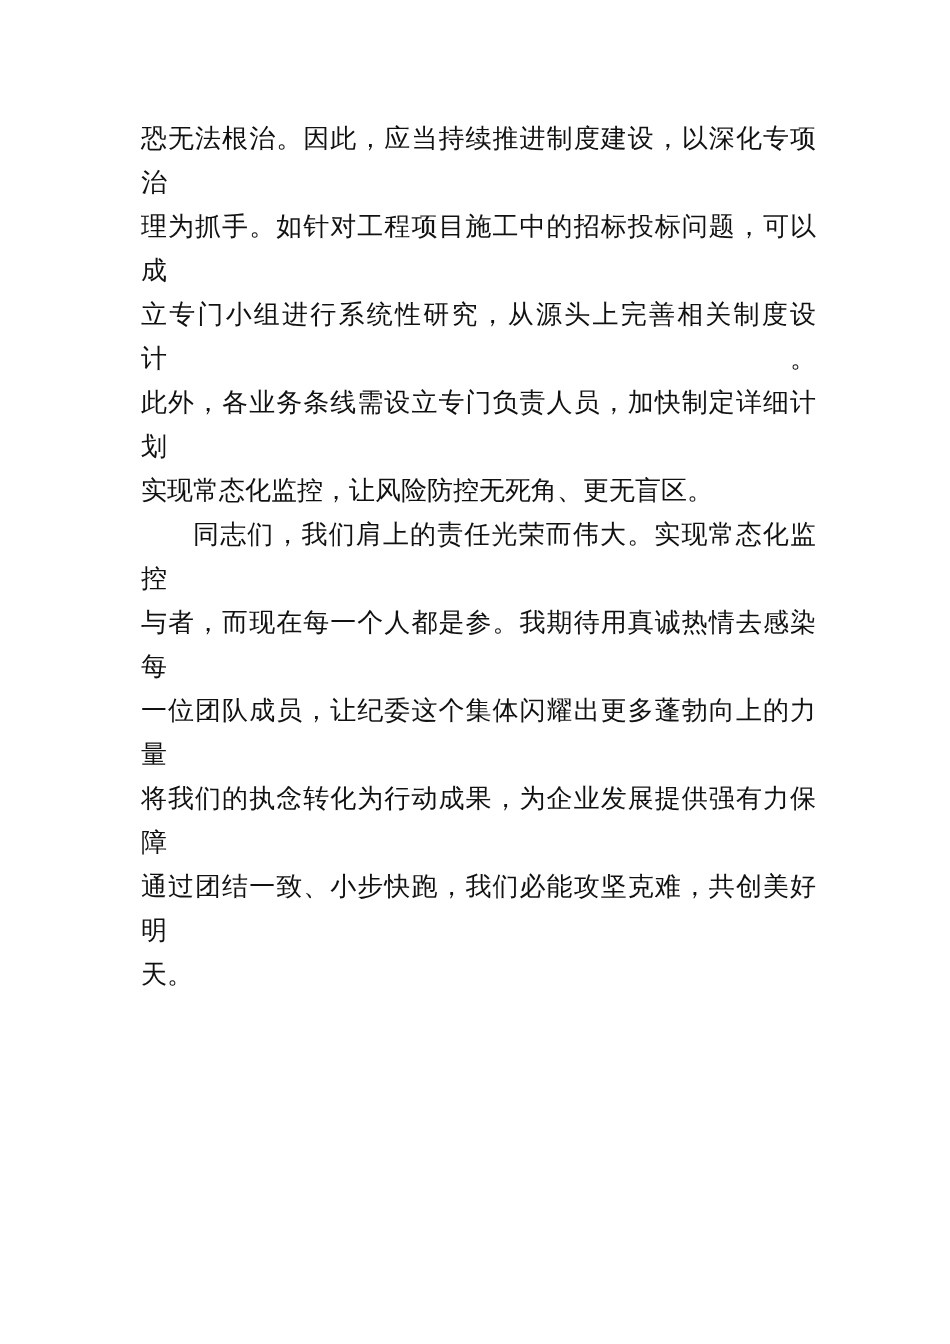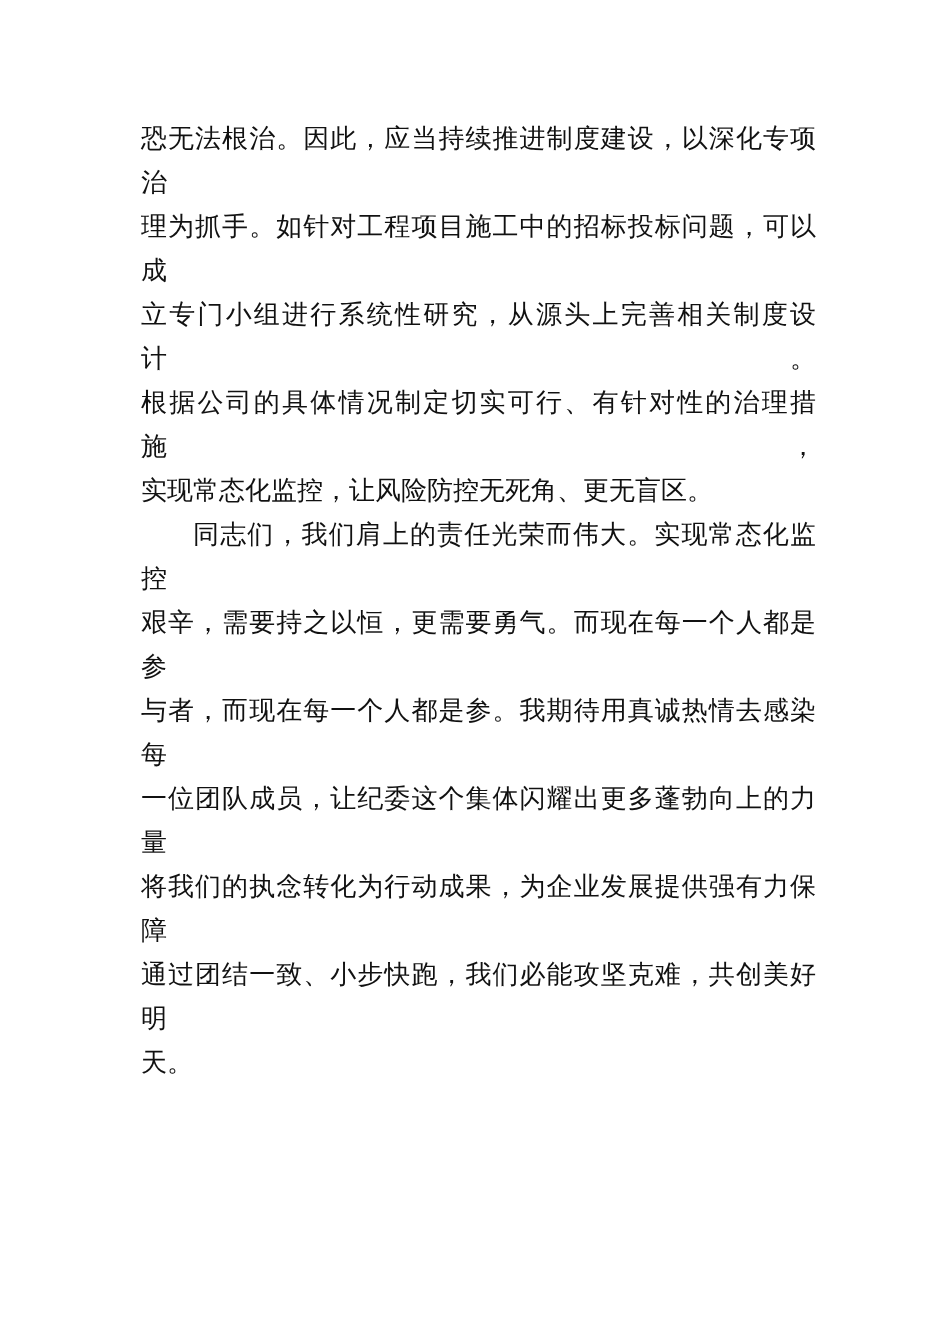--- a/index.html
+++ b/index.html
@@ -38,23 +38,22 @@
   }
 </style>
 </head>
 <body>
 
 <div class="page">
   <div class="doc-body">
       <div class="line">恐无法根治。因此，应当持续推进制度建设，以深化专项治</div>
       <div class="line">理为抓手。如针对工程项目施工中的招标投标问题，可以成</div>
       <div class="line">立专门小组进行系统性研究，从源头上完善相关制度设计。</div>
-      <div class="line">根据公司的具体情况制定切实可行、有针对性的治理措施，</div>
+      <div class="line">此外，各业务条线需设立专门负责人员，加快制定详细计划</div>
       <div class="line last">实现常态化监控，让风险防控无死角、更无盲区。</div>
       <div class="line indent">同志们，我们肩上的责任光荣而伟大。实现常态化监控</div>
-      <div class="line">艰辛，需要持之以恒，更需要勇气。而现在每一个人都是参</div>
       <div class="line">与者，而现在每一个人都是参。我期待用真诚热情去感染每</div>
       <div class="line">一位团队成员，让纪委这个集体闪耀出更多蓬勃向上的力量</div>
       <div class="line last">将我们的执念转化为行动成果，为企业发展提供强有力保障</div>
       <div class="line">通过团结一致、小步快跑，我们必能攻坚克难，共创美好明</div>
       <div class="line last">天。</div>
     </div>
 </div>
 
 </body></html>

